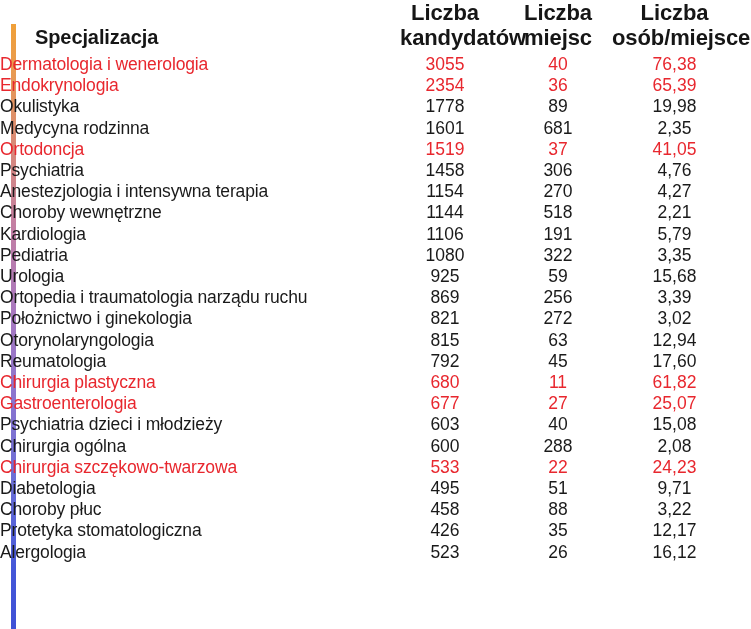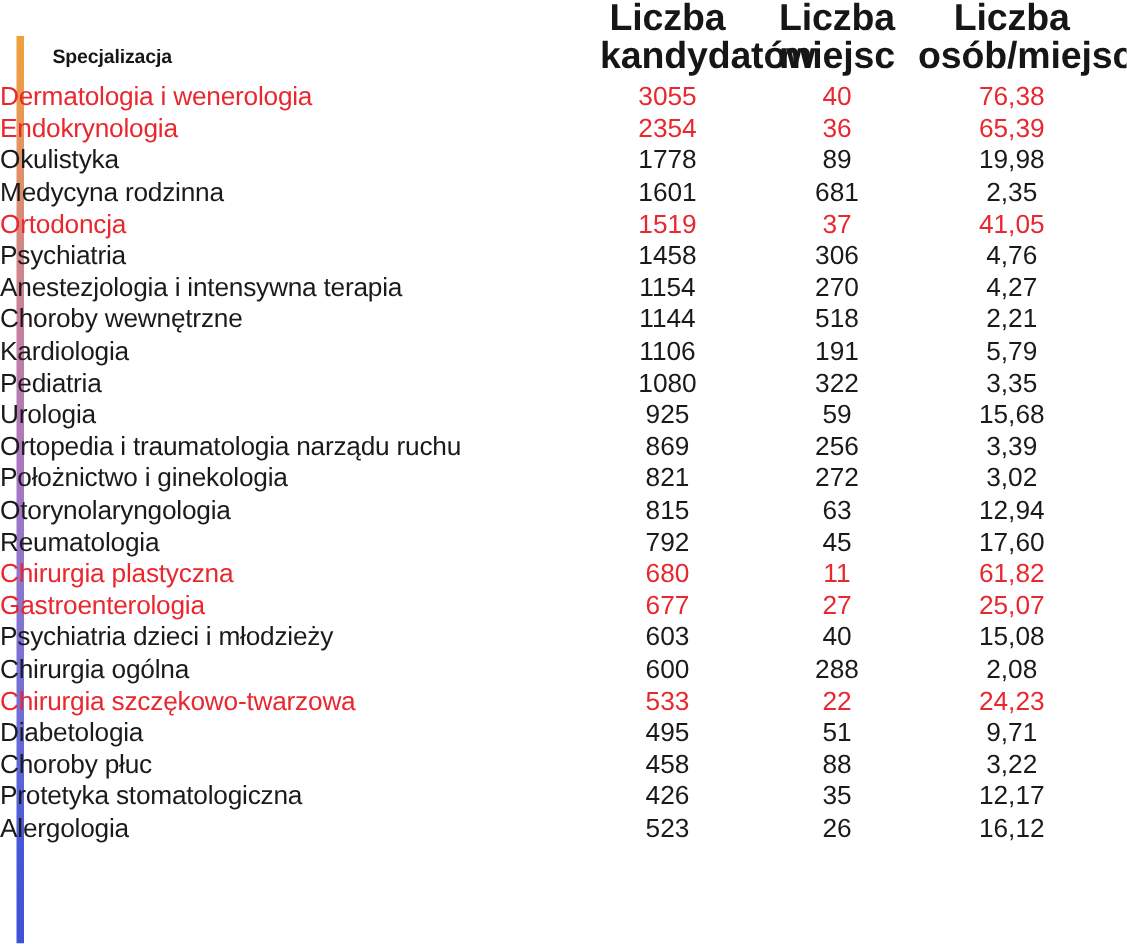--- a/index.html
+++ b/index.html
@@ -53,30 +53,30 @@
     table-layout: fixed;
   }
   table.data col.c-spec   { width: 400px; }
   table.data col.c-kand   { width: 112px; }
   table.data col.c-miej   { width: 100px; }
   table.data col.c-osob   { width: 139px; }
 
   thead th {
     font-weight: bold;
     color: #161616;
-    font-size: 25px;
+    font-size: 22px;
     line-height: 25px;
     padding: 0;
     vertical-align: bottom;
     letter-spacing: -0.1px;
   }
   th.h-spec {
     text-align: left;
     padding-left: 35px;
-    font-size: 13px;
+    font-size: 20px;
     white-space: nowrap;
   }
   th.h-num {
     text-align: center;
   }
   th .hl {
     display: block;
     white-space: nowrap;
   }
   thead tr.spacer-row th {

